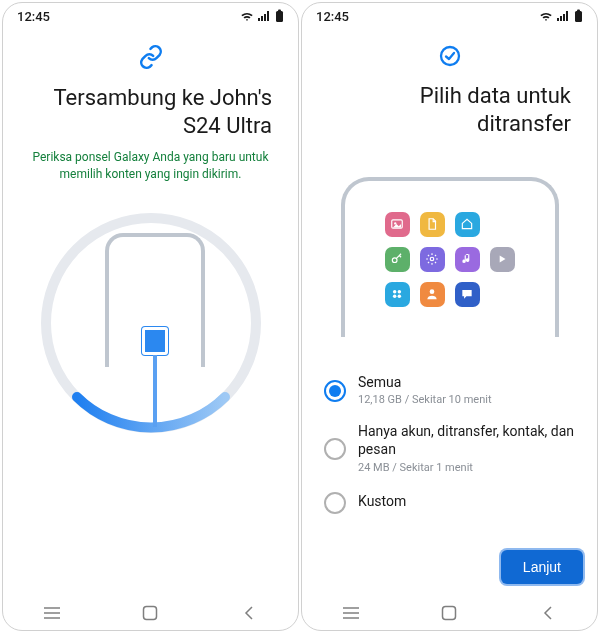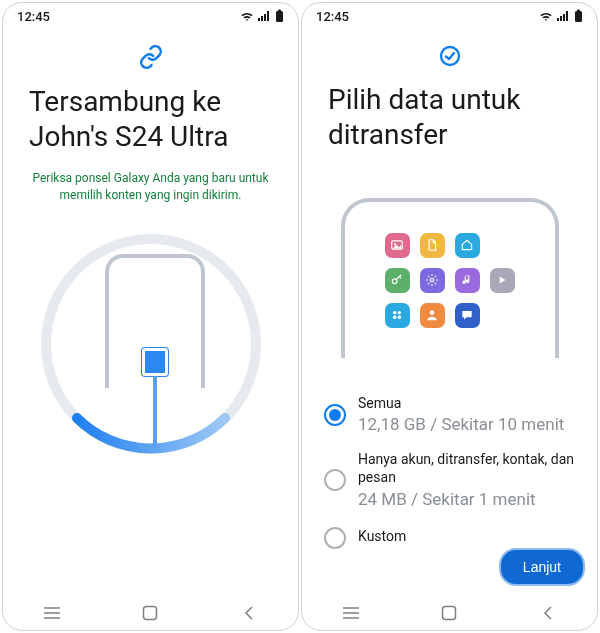--- a/index.html
+++ b/index.html
@@ -2,42 +2,42 @@
 <html><head>
 <meta charset="utf-8">
 <style>
 html,body{margin:0;padding:0;background:#fff;font-family:-apple-system,Roboto,"Segoe UI",sans-serif;color:#1a1a1a}
 .stage{display:flex;gap:2px;padding:2px;width:596px;height:629px}
 .phone{flex:1;border:1px solid #d0d0d0;border-radius:20px;position:relative;display:flex;flex-direction:column;overflow:hidden;background:#fff}
 .statusbar{display:flex;align-items:flex-start;justify-content:space-between;padding:6px 14px 2px;font-size:13px;font-weight:500}
 .status-icons{display:flex;align-items:center;gap:4px}
 .content{flex:1;display:flex;flex-direction:column;align-items:center;padding:0 18px}
 .top-icon{margin-top:18px;margin-bottom:8px;display:flex;justify-content:center}
-h1{font-size:28px;font-weight:400;line-height:1.25;text-align:left;margin:6px 8px 16px}
+h1{font-size:22px;font-weight:400;line-height:1.25;text-align:right;margin:6px 8px 10px}
 .subtitle{font-size:12px;color:#15803d;text-align:center;line-height:1.4;margin:0 8px 20px}
 .hero{position:relative;width:220px;height:220px;margin-top:10px}
 .ring-bg{position:absolute;inset:0;border-radius:50%;border:10px solid #e6e9ee}
 .phone-small{position:absolute;top:20px;left:64px;width:92px;height:130px;border:4px solid #bfc6cf;border-bottom:none;border-radius:18px 18px 0 0;background:#fff}
 .connector{position:absolute;bottom:-60px;left:50%;transform:translateX(-50%);width:22px;height:100px;display:flex;flex-direction:column;align-items:center}
 .plug{width:20px;height:22px;background:#2b88f0;border-radius:3px;border:3px solid #fff;box-shadow:0 0 0 1px #2b88f0}
 .cable{width:4px;flex:1;background:#5aa0f2}
 .ring-progress{position:absolute;inset:0}
 
 .illus{width:210px;height:156px;border:4px solid #bfc6cf;border-bottom:none;border-radius:28px 28px 0 0;background:#fff;margin-top:30px;margin-bottom:20px;display:flex;align-items:center;justify-content:center}
 .grid{display:grid;grid-template-columns:repeat(4,1fr);gap:10px}
 .app{width:25px;height:25px;border-radius:7px;display:flex;align-items:center;justify-content:center}
 .options{width:100%;margin-top:8px}
 .opt{display:flex;align-items:center;gap:12px;padding:8px 4px;cursor:pointer}
 .radio{flex:0 0 18px;width:18px;height:18px;border:2px solid #b0b0b0;border-radius:50%;margin-top:2px;position:relative}
 .radio.sel{border-color:#0f7df0}
 .radio.sel::after{content:"";position:absolute;inset:3px;background:#0f7df0;border-radius:50%}
 .opt-text .t{font-size:14px;line-height:1.3}
-.opt-text .d{font-size:17px;color:#8a8f96;margin-top:2px}
+.opt-text .d{font-size:11px;color:#8a8f96;margin-top:2px}
 .footer{position:absolute;right:14px;bottom:46px}
-.primary-btn{background:#1069d3;color:#fff;font-size:14px;font-weight:500;padding:9px 22px;border:none;border-radius:15px;box-shadow:0 0 0 2px #8fb9ef;cursor:pointer}
+.primary-btn{background:#1069d3;color:#fff;font-size:14px;font-weight:500;padding:9px 22px;border:none;border-radius:6px;box-shadow:0 0 0 2px #8fb9ef;cursor:pointer}
 .nav{position:absolute;bottom:0;left:0;right:0;height:34px;display:flex;align-items:center;justify-content:space-around;color:#7f7f7f}
 .nav span{font-size:16px;display:flex;align-items:center;justify-content:center;width:40px}
 </style>
 </head>
 <body>
 
 <div class="stage">
 
  <div class="phone">
    <div class="statusbar">

